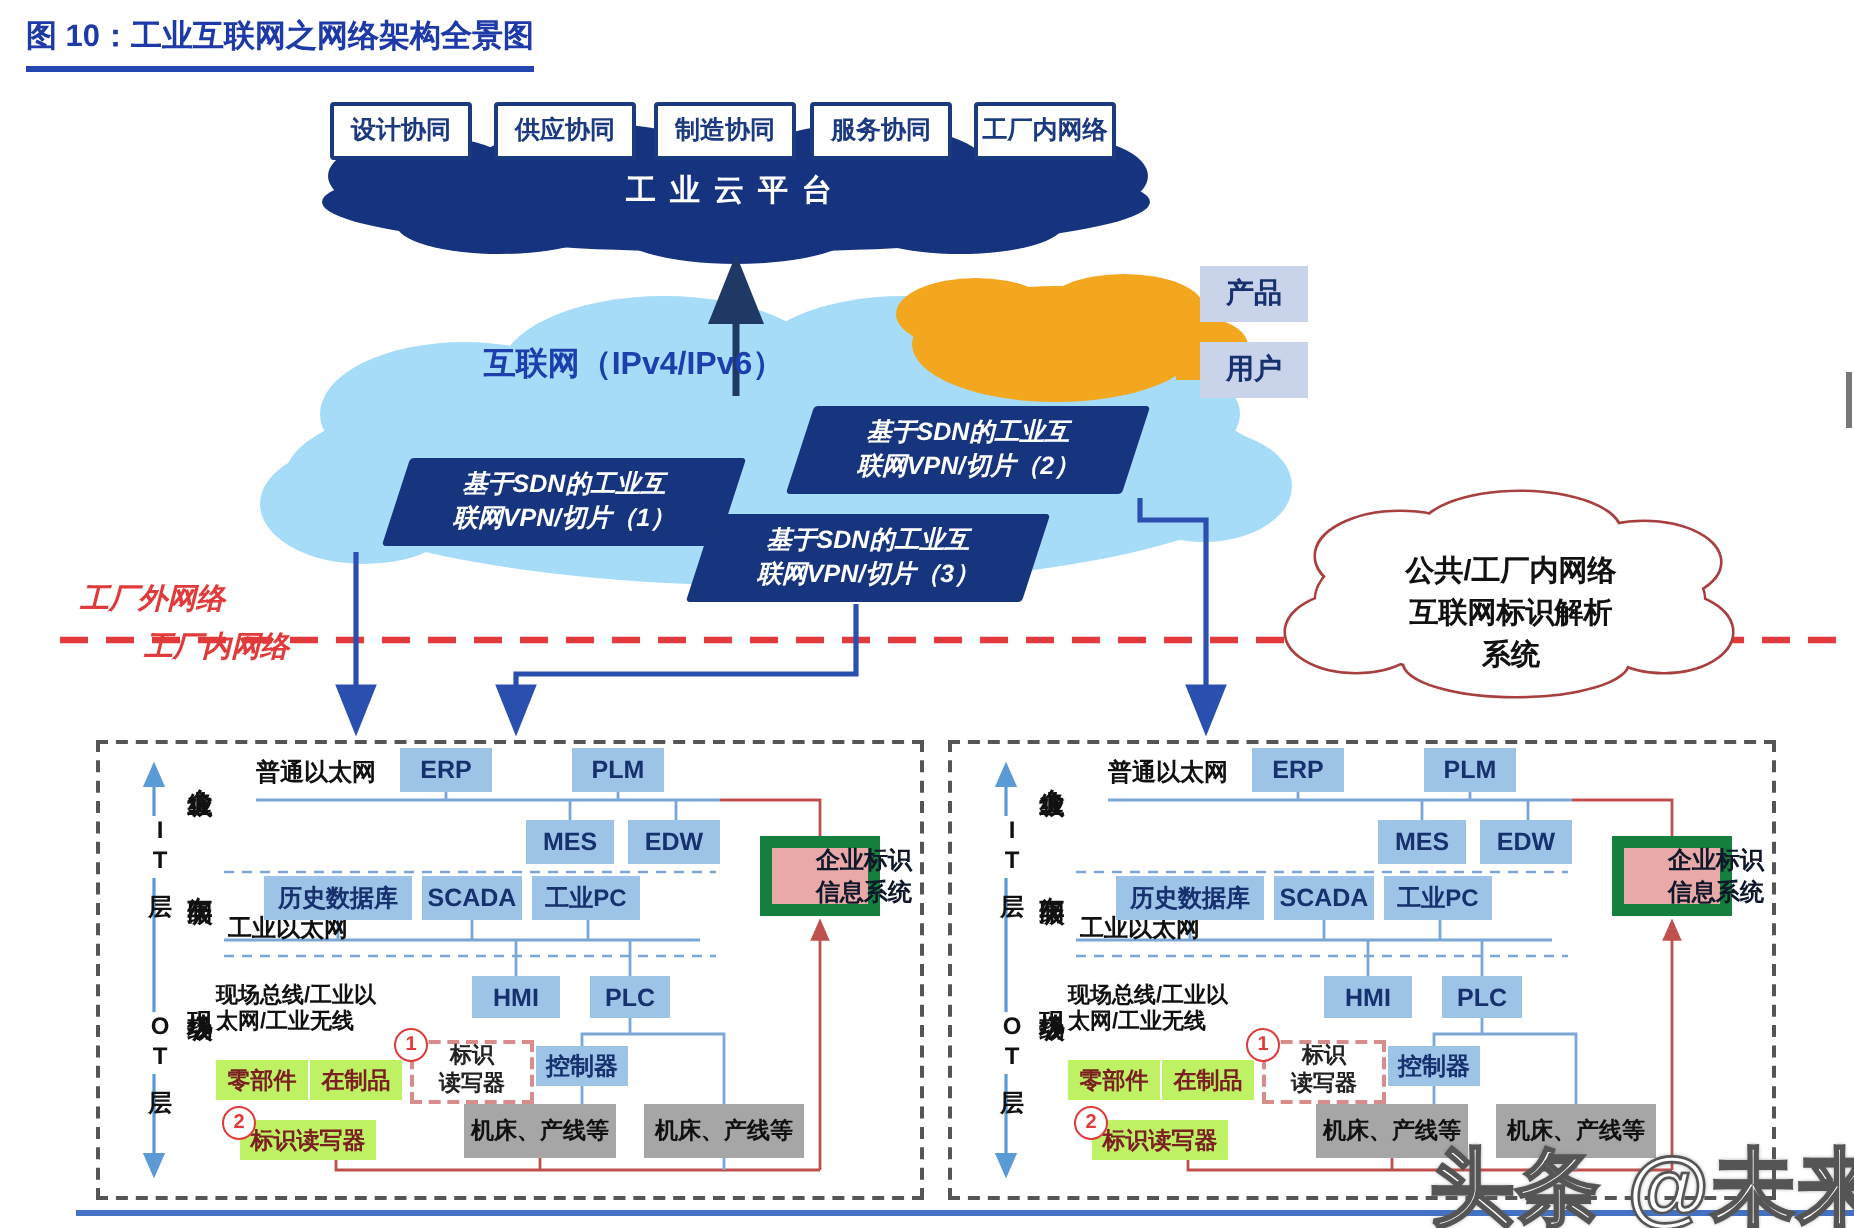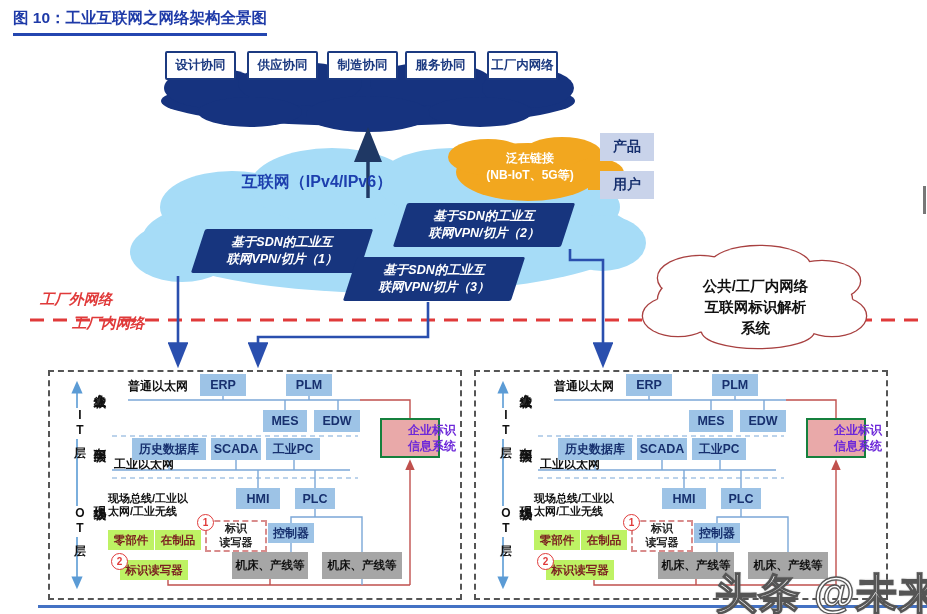--- a/index.html
+++ b/index.html
@@ -38,21 +38,21 @@
           font-weight:bold;color:#111;letter-spacing:1px;}
   .vl-layer{font-size:12px;background:#fff;left:22px;width:15px;text-align:center;line-height:15px;}
   .vl-level{font-size:12.5px;left:42px;width:15px;line-height:15px;}
   .netlabel{position:absolute;font-size:12px;font-weight:bold;color:#111;white-space:nowrap;}
   .netlabel2{position:absolute;font-size:11px;font-weight:bold;color:#111;line-height:1.2;white-space:nowrap;}
   .node{position:absolute;display:flex;align-items:center;justify-content:center;
         font-weight:bold;white-space:nowrap;box-sizing:border-box;}
   .bnode{background:#9dc3e6;color:#17306e;font-size:12.5px;}
   .pnode{background:#bef264;color:#7a2020;font-size:11.5px;}
   .gnode{background:#a6a6a6;color:#111;font-size:11.5px;}
-  .idbox{background:#e9a9a9;border:2px solid #15803d;color:#6d28d9;font-size:12px;
+  .idbox{background:#e9a9a9;border:6px solid #15803d;color:#0f172a;font-size:12px;
          line-height:1.35;text-align:center;flex-direction:column;padding-left:44px;}
   .reader1{border:2px dashed #d98c8c;background:#fff;color:#222;font-size:11px;
            line-height:1.25;text-align:center;flex-direction:column;}
   .cnum{position:absolute;width:15px;height:15px;border-radius:50%;border:1.5px solid #e03a3a;
         background:#fff;color:#e03a3a;font-size:10px;font-weight:bold;display:flex;
         align-items:center;justify-content:center;z-index:5;}
   .watermark{left:715px;top:566px;font-size:42px;font-weight:bold;color:#fff;letter-spacing:1px;
              -webkit-text-stroke:1.3px #555;text-shadow:0 0 2px #666;z-index:30;white-space:nowrap;}
   .bottom-rule{left:38px;top:605px;width:889px;height:3px;background:#4472c4;}
   .edge-mark{left:923px;top:186px;width:3px;height:28px;background:#777;}
@@ -141,25 +141,22 @@
   </svg>
 
   <div class="abs fig-title">图 10：工业互联网之网络架构全景图</div>
 
   <div class="abs collab" style="left:165px;">设计协同</div>
   <div class="abs collab" style="left:247px;">供应协同</div>
   <div class="abs collab" style="left:327px;">制造协同</div>
   <div class="abs collab" style="left:405px;">服务协同</div>
   <div class="abs collab" style="left:487px;">工厂内网络</div>
 
+  <div class="abs cloud-label">工业云平台</div>
   <div class="abs inet-label">互联网（IPv4/IPv6）</div>
-  <div class="abs ubi-label">
-    <span>泛在链接</span><br>
-    <span>(NB-IoT、5G等)</span>
-  </div>
 
   <div class="abs endpoint" style="left:600px;top:133px;">产品</div>
   <div class="abs endpoint" style="left:600px;top:171px;">用户</div>
 
   <div class="abs pgram" style="left:198px;top:229px;">
     <div class="pgram-bg"></div>
     <div class="pgram-tx"><span>基于SDN的工业互</span><br>
     <span>联网VPN/切片（1）</span></div>
   </div>
   <div class="abs pgram" style="left:400px;top:203px;">

